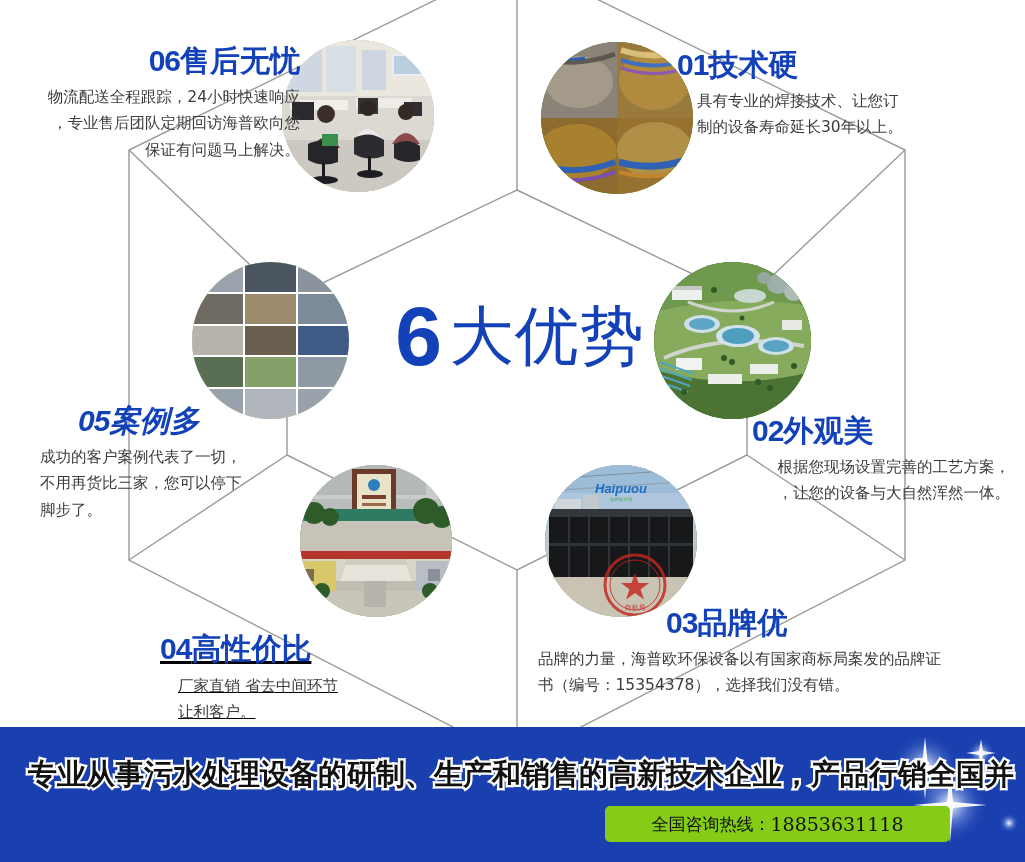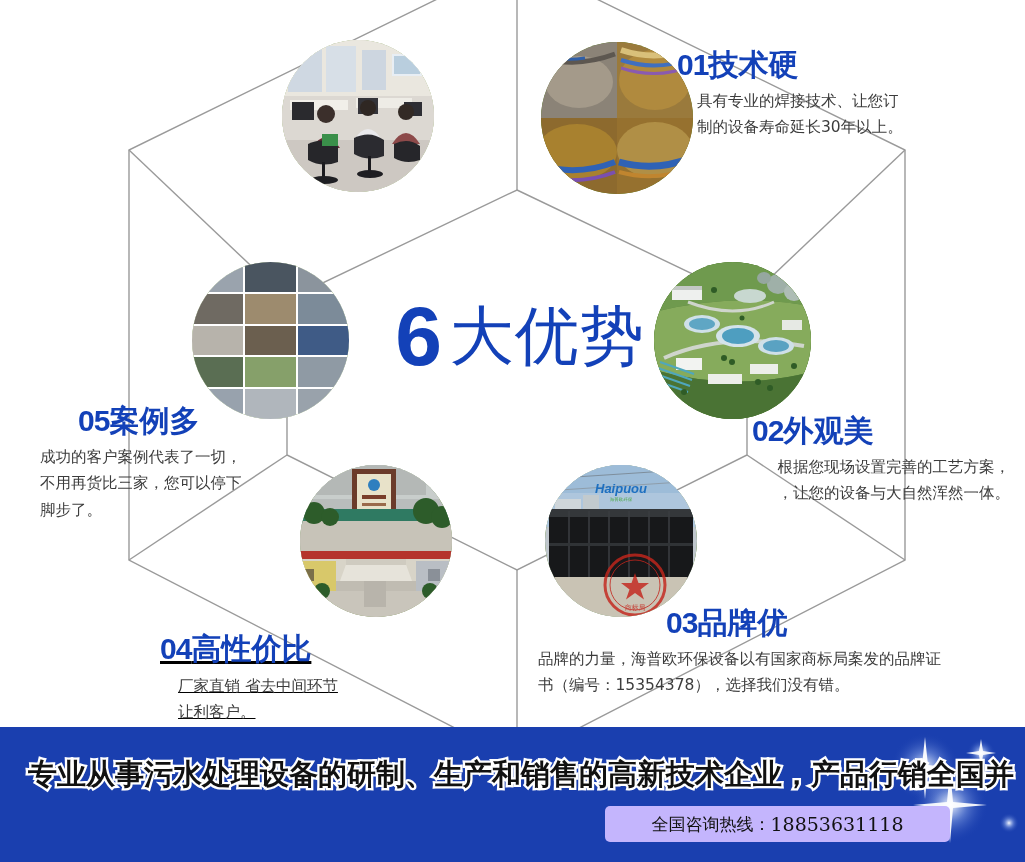--- a/index.html
+++ b/index.html
@@ -67,21 +67,21 @@
     font-family:"DejaVu Sans","Liberation Sans",sans-serif;
     -webkit-text-stroke:4.5px #ffffff;
     paint-order:stroke fill;
     text-shadow:0 0 1px #fff;
   }
   #bn1{top:755px;}
   #bn2{top:800px;}
   .bn-abs{position:absolute;}
   #phonebox{
     position:absolute;left:605px;top:806px;width:345px;height:36px;
-    background:#c4b5fd;border-radius:5px;
+    background:#84cc16;border-radius:5px;
     display:flex;align-items:center;justify-content:center;
   }
   #phonebox .ptxt{
     color:#111;font-size:17px;white-space:nowrap;
     font-family:"DejaVu Serif","Liberation Serif",serif;
   }
 </style>
 </head>
 <body>
 
@@ -309,33 +309,43 @@
 
       <g opacity="0.82">
         <circle cx="90" cy="120" r="30" fill="none" stroke="#c4261d" stroke-width="3"></circle>
         <circle cx="90" cy="120" r="25" fill="none" stroke="#c4261d" stroke-width="1"></circle>
         <polygon points="90,108 93.5,118 104,118 95.5,124.5 99,134.5 90,128 81,134.5 84.5,124.5 76,118 86.5,118" fill="#c4261d"></polygon>
         <text x="90" y="145" text-anchor="middle" fill="#c4261d" font-size="7" font-family="DejaVu Sans, sans-serif">商标局</text>
       </g>
     </svg>
   </div>
 
+  <div class="block ta-r" style="left:0px;top:44px;width:300px;">
+    <div class="hd">
+      <span class="num">06</span><span>售后无忧</span>
+    </div>
+    <div class="bd" style="margin-top:6px;">
+      <div>物流配送全程跟踪，24小时快速响应</div>
+      <div>，专业售后团队定期回访海普欧向您</div>
+      <div>保证有问题马上解决。</div>
+    </div>
+  </div>
 
   <div class="block ta-l" style="left:677px;top:48px;width:330px;">
     <div class="hd">
       <span class="num">01</span><span>技术硬</span>
     </div>
     <div class="bd" style="margin-top:6px;padding-left:20px;">
       <div>具有专业的焊接技术、让您订</div>
       <div>制的设备寿命延长30年以上。</div>
     </div>
   </div>
 
   <div class="block ta-l" style="left:40px;top:404px;width:300px;">
-    <div class="hd" style="padding-left:38px;">
+    <div class="hd" style="padding-left:38px;font-style:italic;">
       <span class="num">05</span><span>案例多</span>
     </div>
     <div class="bd" style="margin-top:6px;">
       <div>成功的客户案例代表了一切，</div>
       <div>不用再货比三家，您可以停下</div>
       <div>脚步了。</div>
     </div>
   </div>
 
   <div class="block ta-r" style="left:700px;top:414px;width:310px;">

